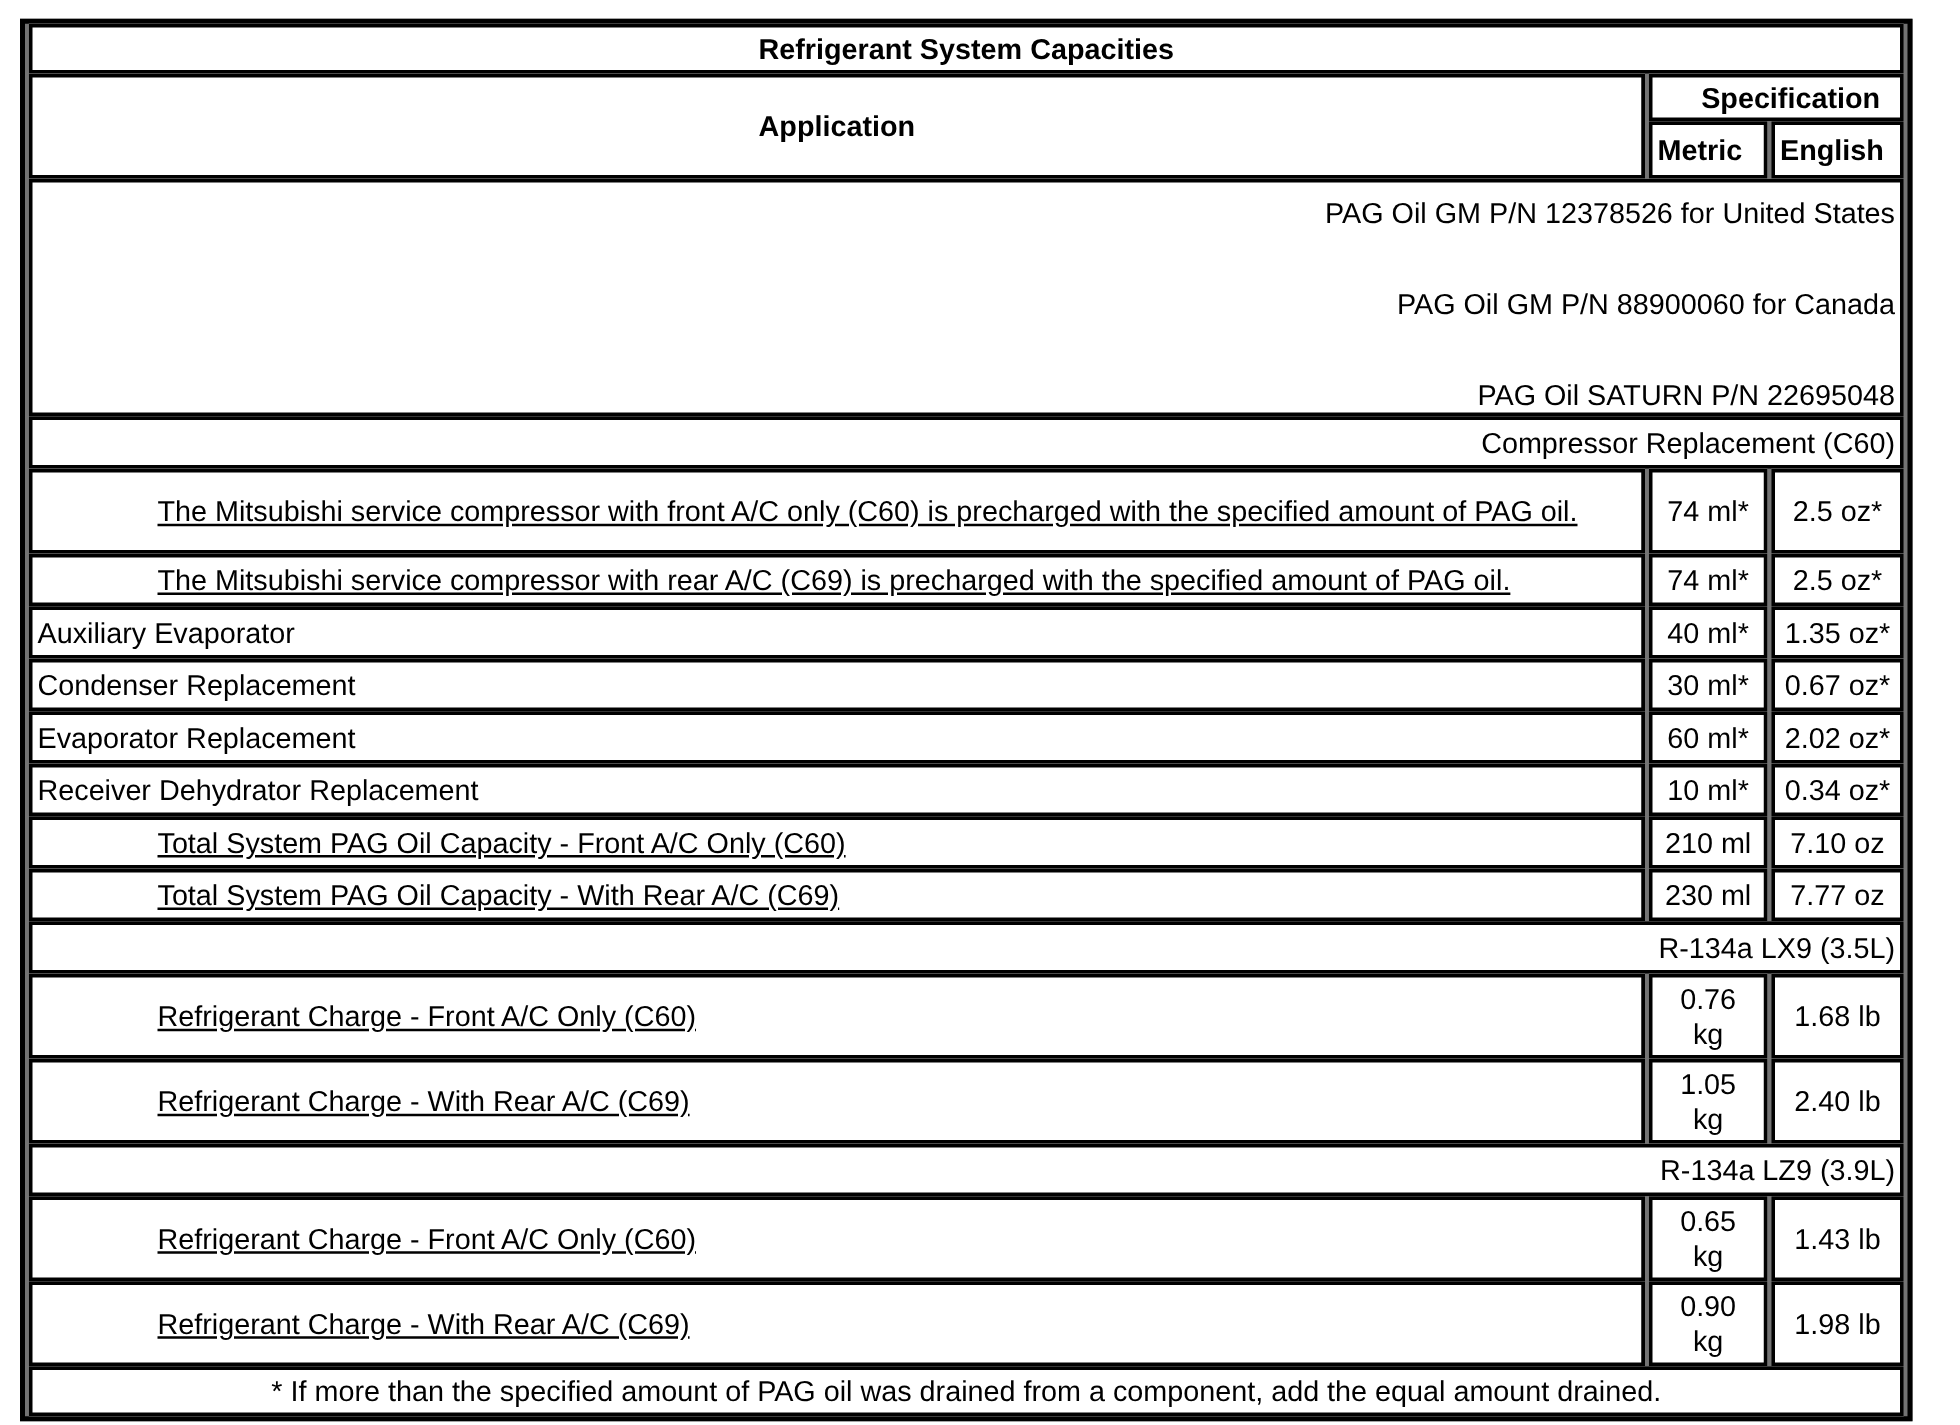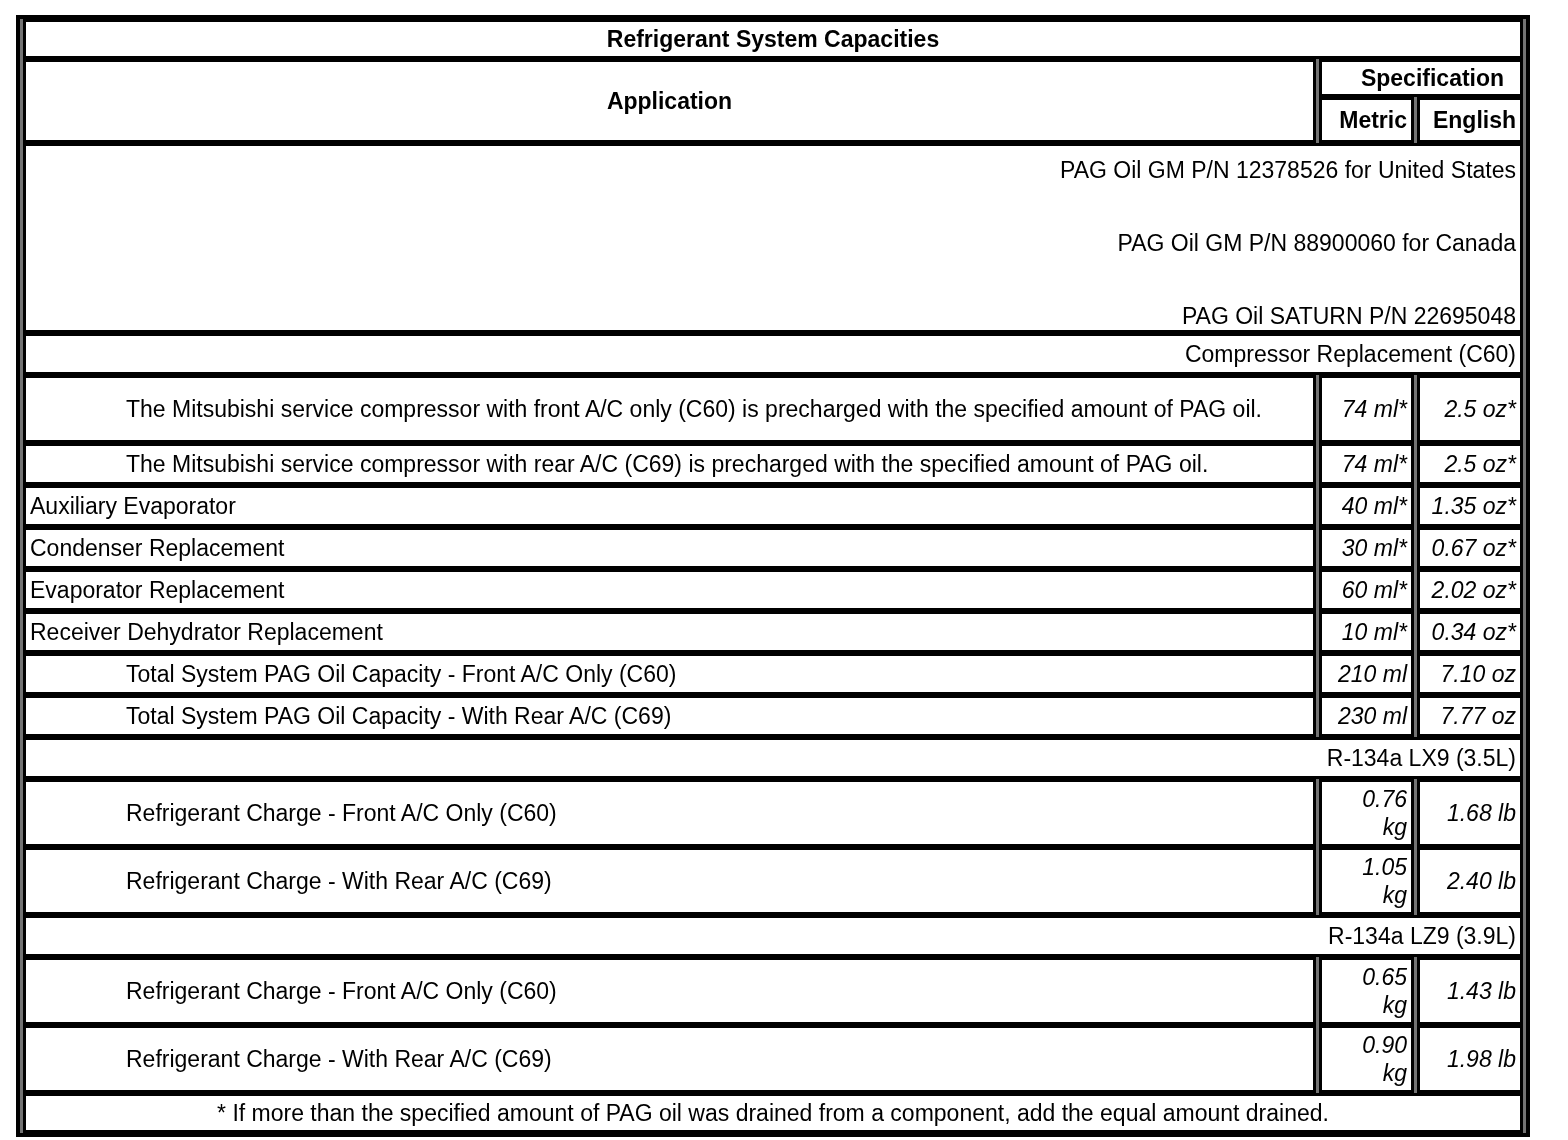--- a/index.html
+++ b/index.html
@@ -44,39 +44,39 @@
     font-weight: bold;
   }
   .spec-header {
     height: 32px;
     text-align: center;
     font-weight: bold;
     padding-left: 27px;
   }
   .sub-header {
     height: 40px;
-    text-align: right;
+    text-align: left;
     font-weight: bold;
   }
   .pag-cell {
     height: 168px;
     vertical-align: top;
     padding-top: 10px;
   }
   .pag-line + .pag-line {
     margin-top: 44px;
   }
   .section-cell { height: 36px; text-align: right; }
   .app-cell { text-align: left; }
-  .indent { padding-left: 100px; }
+  .indent { padding-left: 100px; text-decoration: underline; }
   .h36 { height: 36px; }
   .h62 { height: 62px; }
   .spec-cell {
+    text-align: center;
     white-space: pre-line;
-    font-style: italic;
   }
   .footnote-cell { height: 34px; text-align: center; }
 </style>
 </head>
 <body>
 
 <div class="page">
   <table class="cap-table">
     <colgroup>
       <col>

